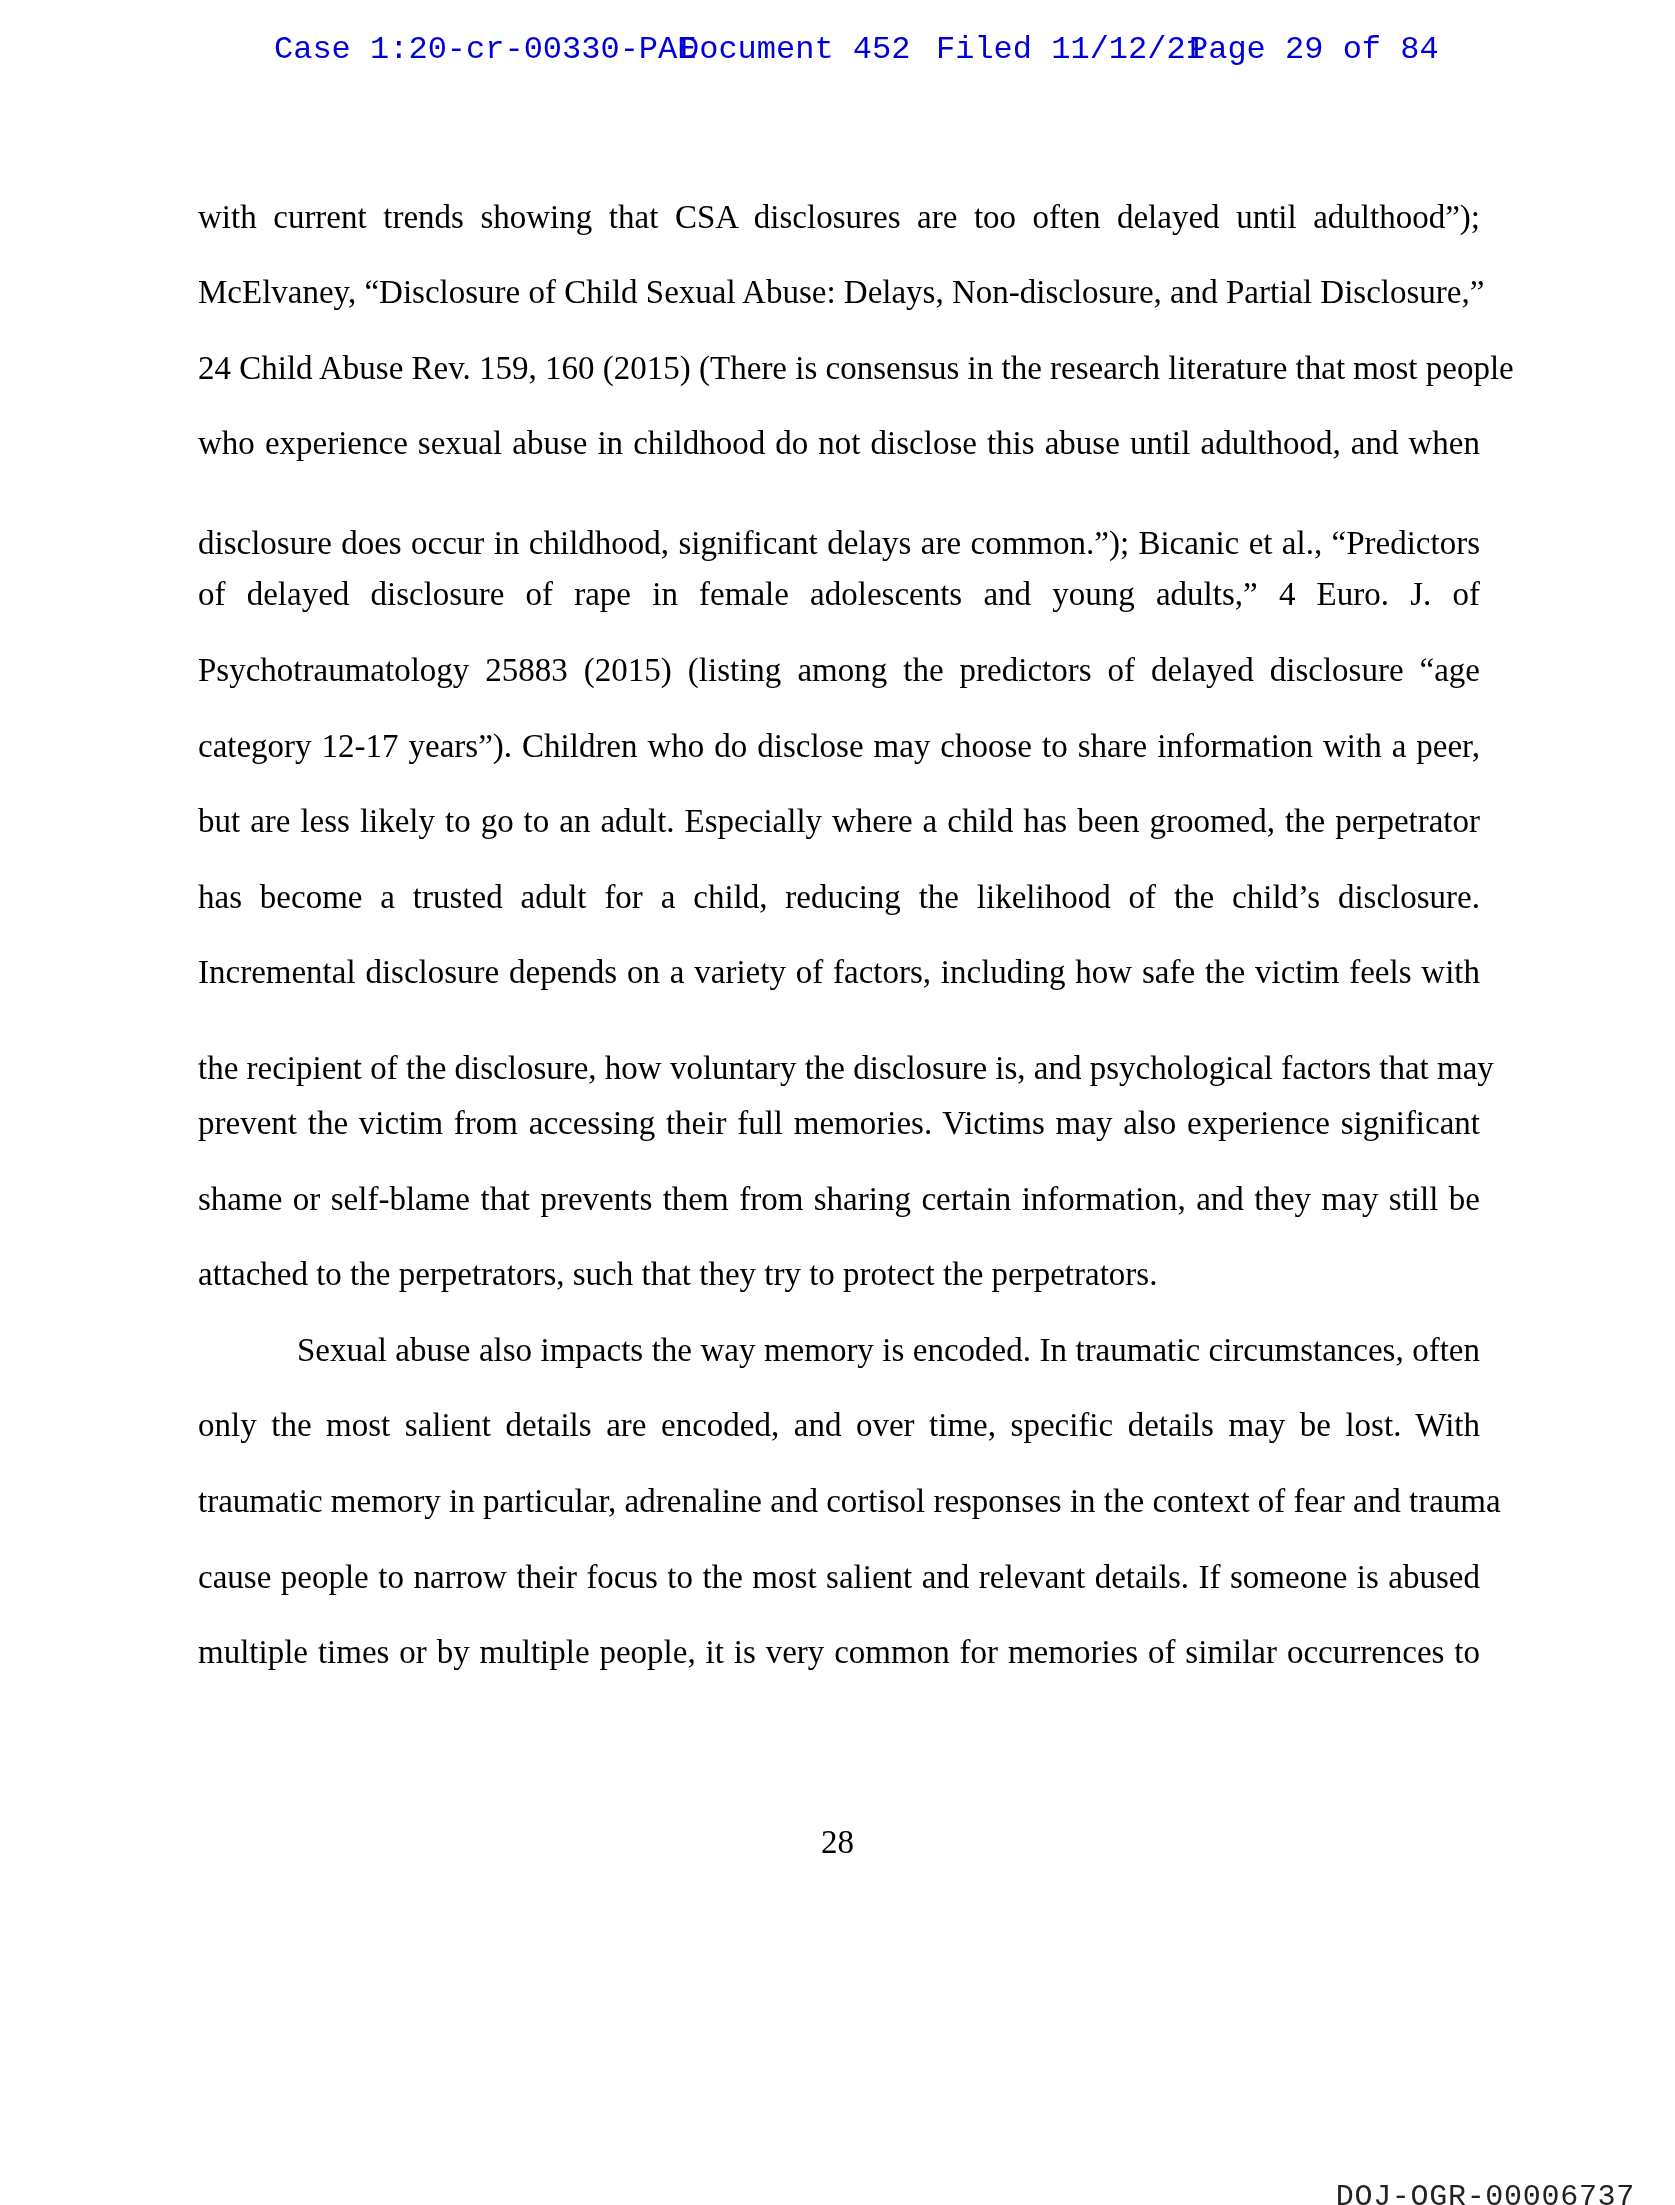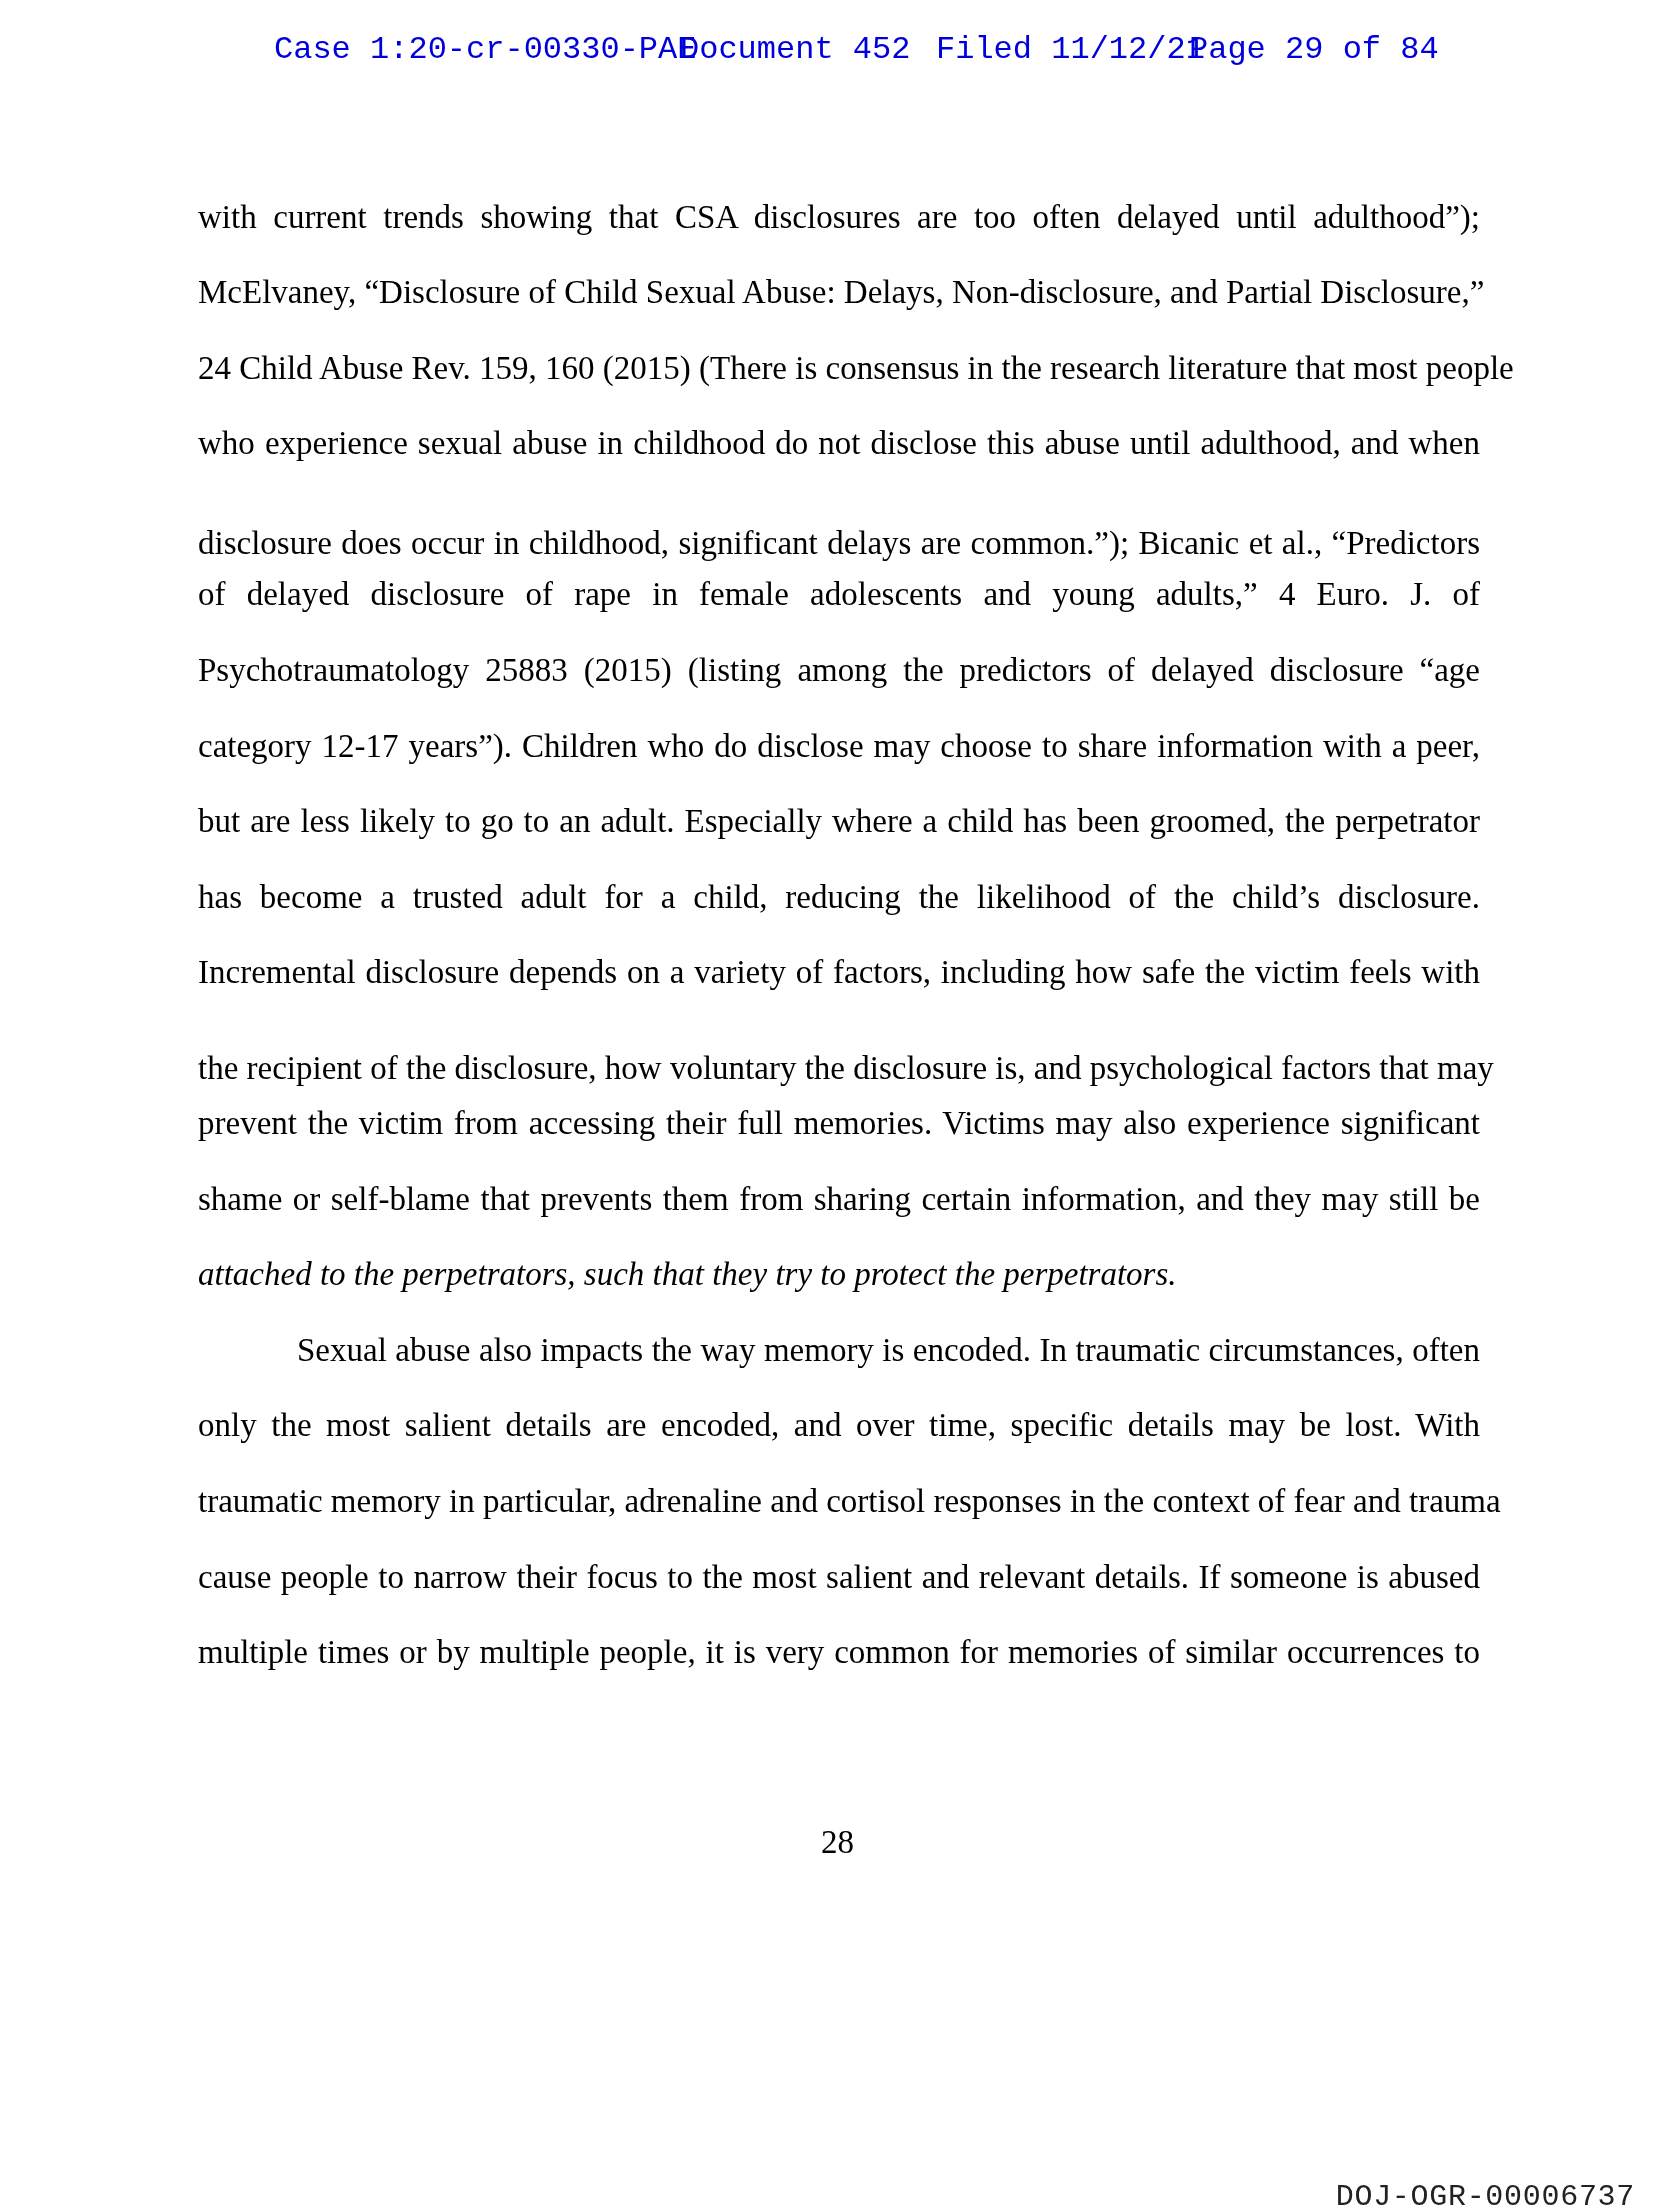--- a/index.html
+++ b/index.html
@@ -11,21 +11,21 @@
   }
   .header span { position:absolute; top:0; line-height:39px; }
   .body-text {
     position:absolute; left:198px; width:1282px; top:0;
     font-family:"Liberation Serif", serif; font-size:33px; color:#000;
   }
   .line {
     position:absolute; left:0; width:1282px; height:39px; line-height:39px;
     white-space:nowrap; text-align:justify; text-align-last:justify;
   }
-  .line.last { text-align:right; text-align-last:left;font-style:italic; }
+  .line.last { text-align:right; text-align-last:left; }
   .line.indent { left:99px; width:1183px; }
   .page-number {
     position:absolute; left:788px; width:99px; top:1823px; text-align:center;
     font-family:Liberation Serif, serif; font-size:33px; line-height:39px; color:#000;
   }
   .bates {
     position:absolute; left:1307px; top:2180px; width:328px; text-align:right;
     font-family:"Liberation Mono", monospace; font-size:30px; line-height:34px; color:#222;
     letter-spacing:0.7px;
   }

